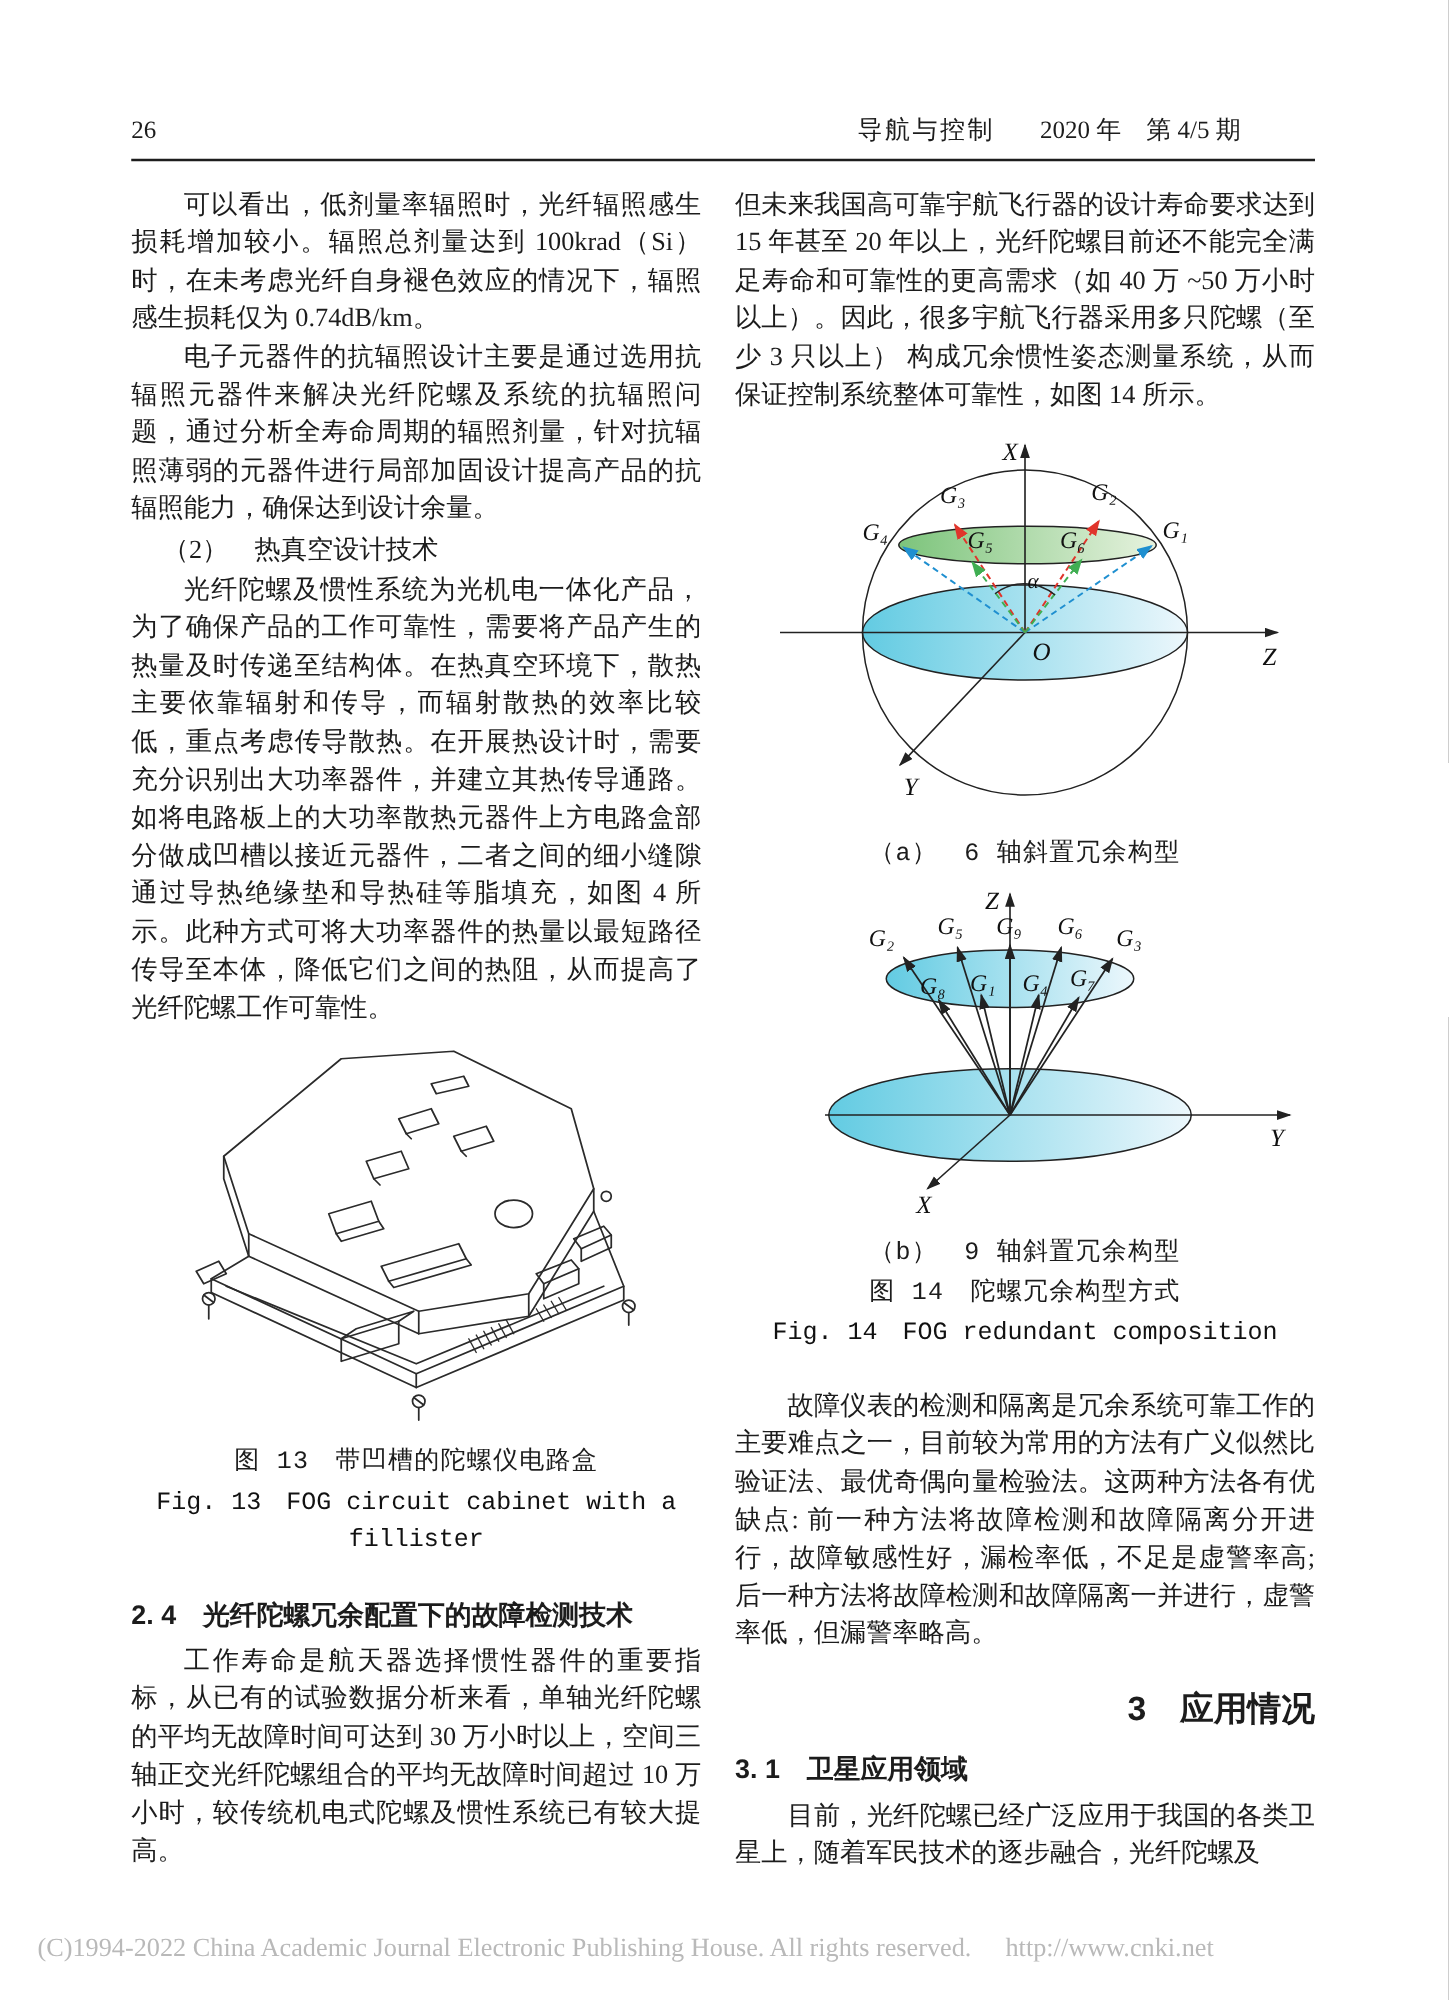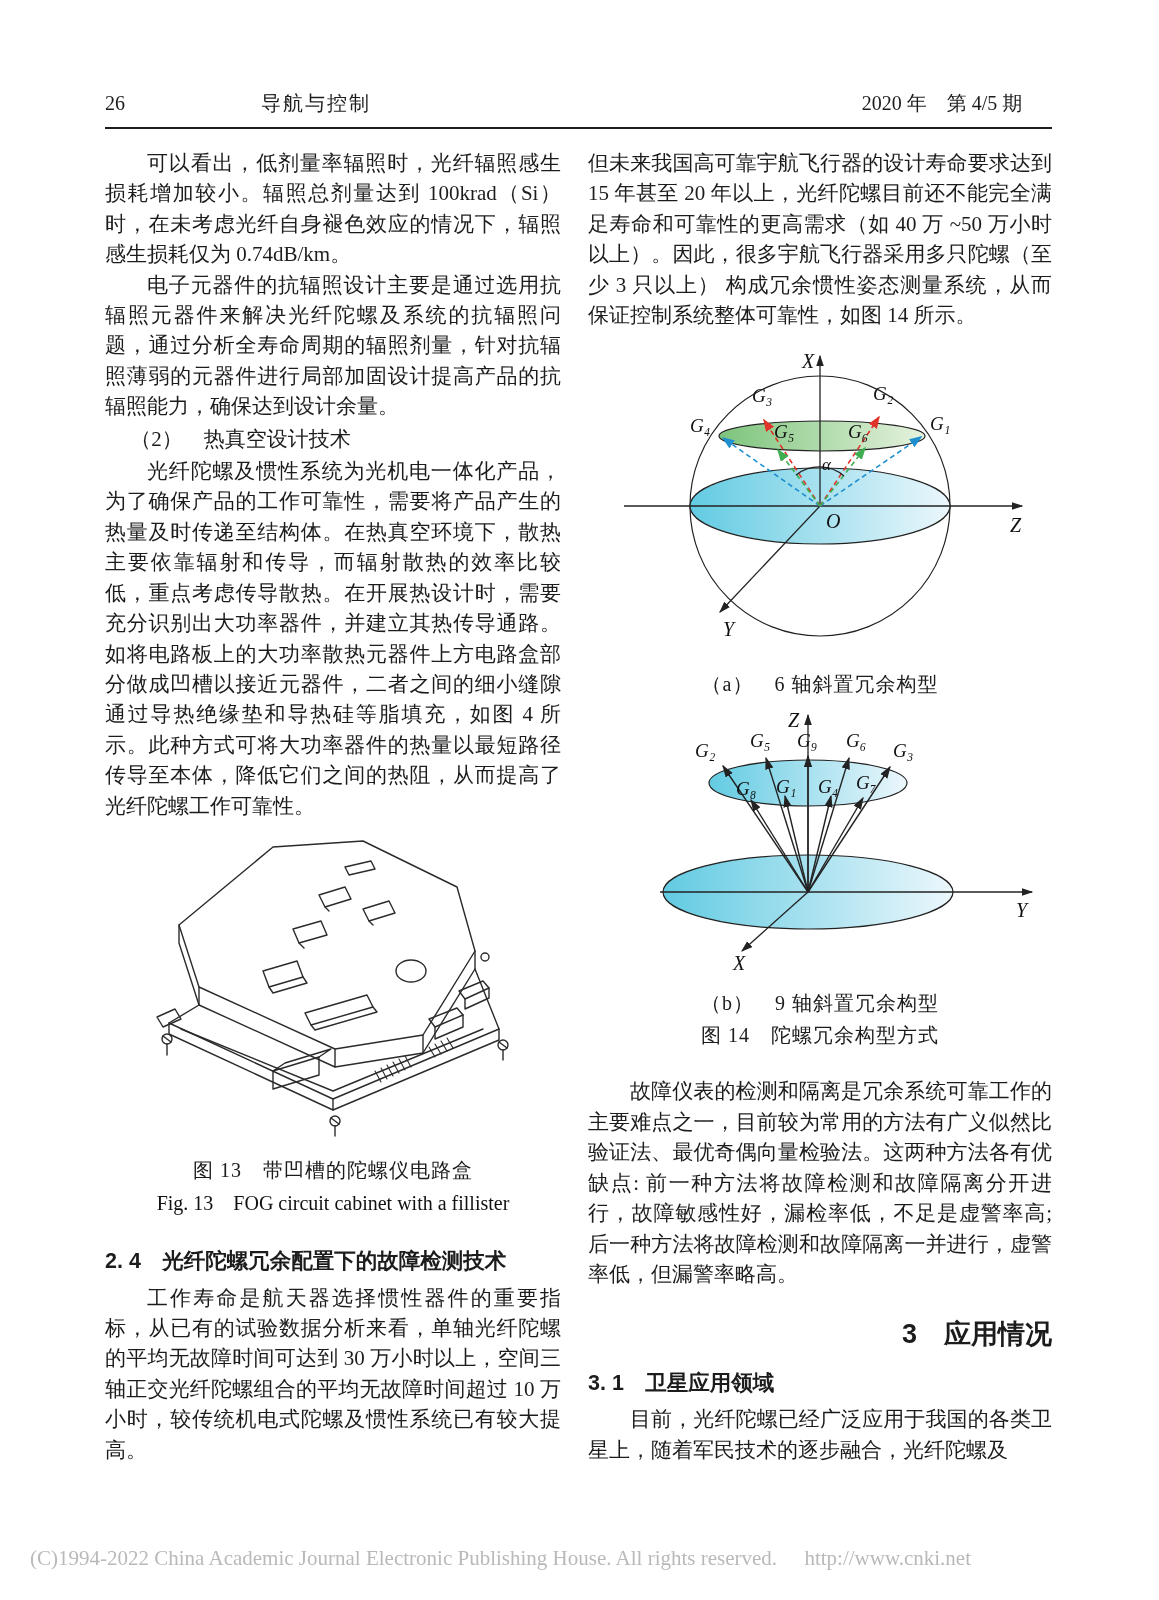--- a/index.html
+++ b/index.html
@@ -1,37 +1,37 @@
 <!DOCTYPE html>
 <html><head>
 <meta charset="utf-8">
 <style>
   html,body{margin:0;padding:0;background:#888;}
   .page{position:relative;width:1159px;height:1600px;background:#ffffff;margin:0 auto;
         font-family:"Liberation Serif","DejaVu Serif",serif;color:#1c1c1c;overflow:hidden;}
   
   .header{position:absolute;left:105px;top:90px;width:947px;display:flex;align-items:baseline;font-size:20px;gap:36px;}
   .header .pn{width:120px;text-align:left;}
-  .header .jt{flex:1;text-align:left;letter-spacing:2px;}
-  .header .iss{width:220px;text-align:center;}
+  .header .jt{flex:1;text-align:right;letter-spacing:2px;}
+  .header .iss{width:220px;text-align:left;}
   .rule{position:absolute;left:105px;top:127px;width:947px;border-top:2px solid #1d1d1d;}
   
   .col{position:absolute;top:148px;font-size:21px;line-height:30.4px;text-align:justify;}
   .col-left{left:105px;width:456px;}
   .col-right{left:588px;width:464px;}
   p.body{margin:0;text-indent:2em;}
   p.body.noindent{text-indent:0;}
   p.sub{margin:2px 0;text-indent:1.2em;}
   h4.h-num{margin:28px 0 6px 0;font-size:21.5px;font-weight:bold;
        font-family:"Liberation Sans","DejaVu Sans",sans-serif;text-align:left;text-indent:0;}
   h2.h-big{margin:30px 0 14px 0;font-size:27px;font-weight:bold;
        font-family:"Liberation Sans","DejaVu Sans",sans-serif;text-align:right;text-indent:0;}
   .figwrap{text-align:center;margin-top:12px;}
   .cap{margin:2px 0;font-size:20px;text-align:center;text-indent:0;
-       font-family:Liberation Serif, serif;}
+       font-family:Liberation Mono, monospace;}
   .cap.zh{letter-spacing:1px;}
   .cap.en{color:#111;}
   
   .footer{position:absolute;left:30px;top:1546px;width:1110px;font-size:21px;color:#b9b9b9;
           font-family:"Liberation Serif","DejaVu Serif",serif;}
   .footer .url{margin-left:22px;}
   
   svg text{font-family:"Liberation Serif","DejaVu Serif",serif;}
   .glabel{font-style:italic;font-size:19px;fill:#111;}
   .axlabel{font-style:italic;font-size:20px;fill:#111;}
@@ -215,20 +215,21 @@
         <text class="glabel" x="207" y="42">G₉</text>
         <text class="glabel" x="256" y="42">G₆</text>
         <text class="glabel" x="303" y="52">G₃</text>
         <text class="glabel" x="146" y="90">G₈</text>
         <text class="glabel" x="186" y="88">G₁</text>
         <text class="glabel" x="228" y="88">G₄</text>
         <text class="glabel" x="266" y="84">G₇</text>
       </svg>
       <p class="cap zh">（b）　9 轴斜置冗余构型</p>
       <p class="cap zh">图 14　陀螺冗余构型方式</p>
+      <p class="cap en">Fig. 14　FOG redundant composition</p>
     </div>
 
     <p class="body" style="margin-top:26px;">故障仪表的检测和隔离是冗余系统可靠工作的主要难点之一，目前较为常用的方法有广义似然比验证法、最优奇偶向量检验法。这两种方法各有优缺点: 前一种方法将故障检测和故障隔离分开进行，故障敏感性好，漏检率低，不足是虚警率高; 后一种方法将故障检测和故障隔离一并进行，虚警率低，但漏警率略高。</p>
     <h2 class="h-big">3　应用情况</h2>
     <h4 class="h-num" style="margin-top:18px;">3. 1　卫星应用领域</h4>
     <p class="body">目前，光纤陀螺已经广泛应用于我国的各类卫星上，随着军民技术的逐步融合，光纤陀螺及</p>
   </div>
 
   <div class="footer">
     <span>(C)1994-2022 China Academic Journal Electronic Publishing House. All rights reserved.</span>

